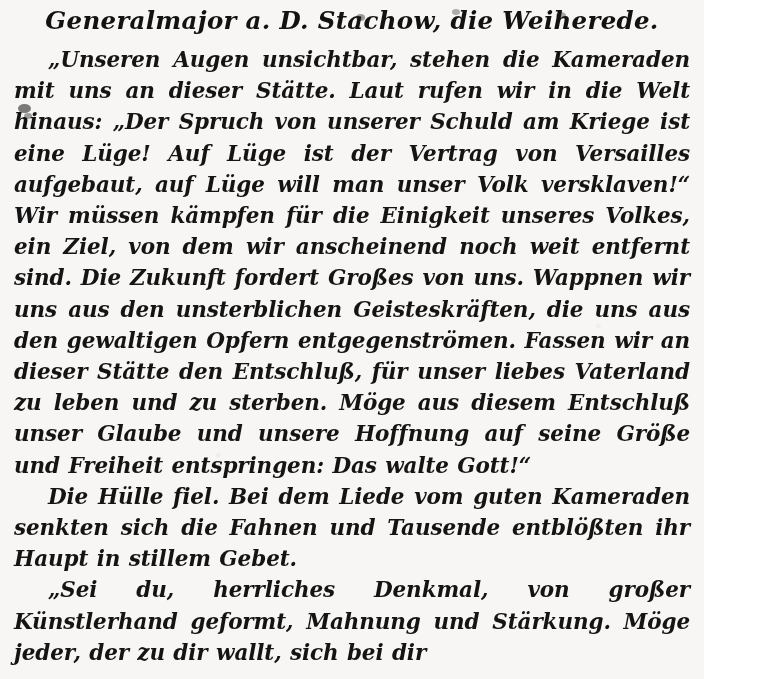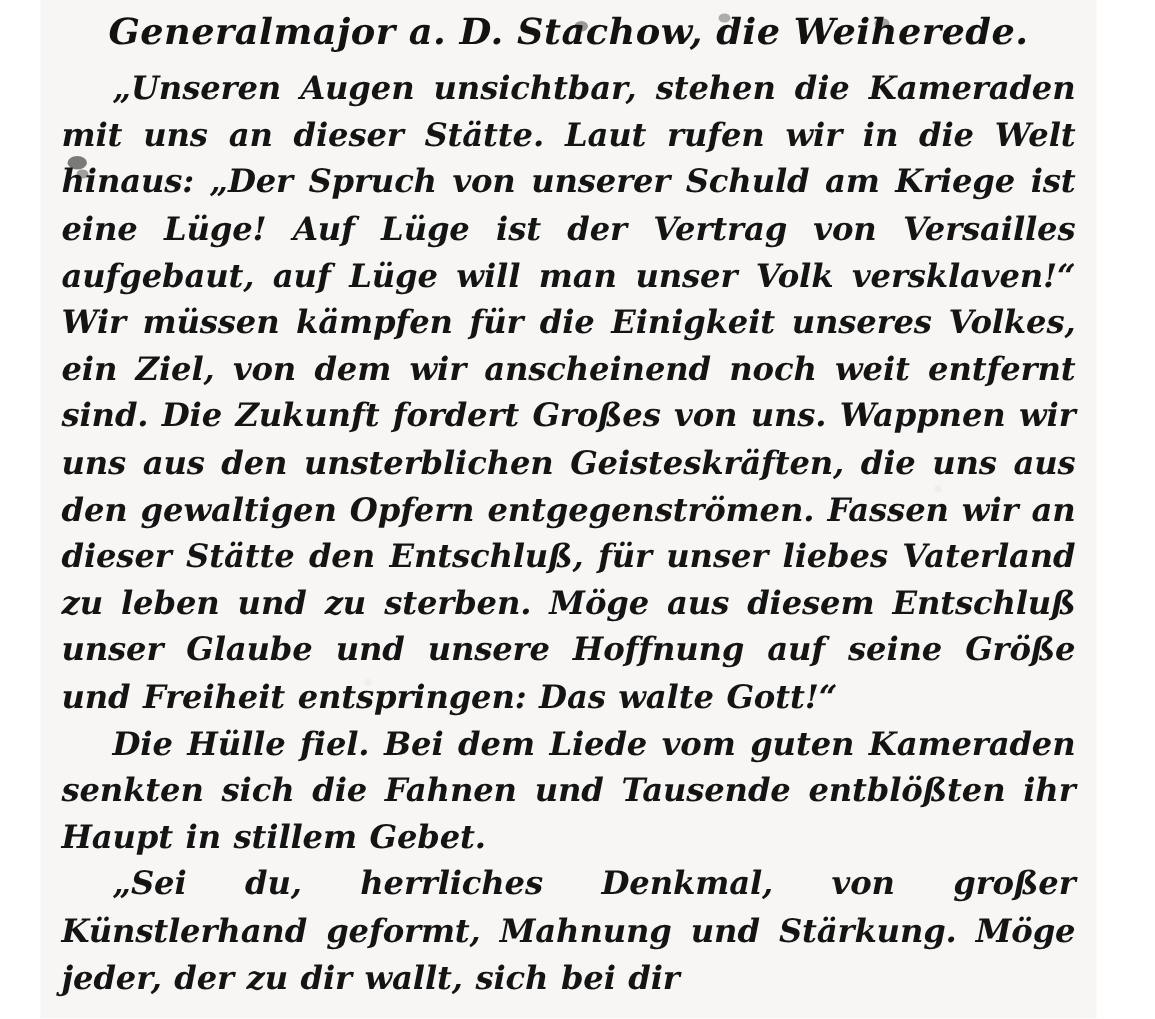--- a/index.html
+++ b/index.html
@@ -13,21 +13,20 @@
     overflow: hidden;
     font-family: "DejaVu Serif", serif;
   }
   .page {
     position: relative;
     width: 704px;
     height: 679px;
     background: #f7f6f4;
     box-sizing: border-box;
     padding: 6px 14px 0 14px;
-    margin-left: 27px;
   }
   
   .page::before {
     content: "";
     position: absolute;
     left: 0; top: 0; right: 0; bottom: 0;
     background:
       radial-gradient(circle at 12% 18%, rgba(0,0,0,0.035) 0 2px, rgba(0,0,0,0) 3px),
       radial-gradient(circle at 64% 8%, rgba(0,0,0,0.03) 0 2px, rgba(0,0,0,0) 3px),
       radial-gradient(circle at 31% 67%, rgba(0,0,0,0.03) 0 2px, rgba(0,0,0,0) 3px),

